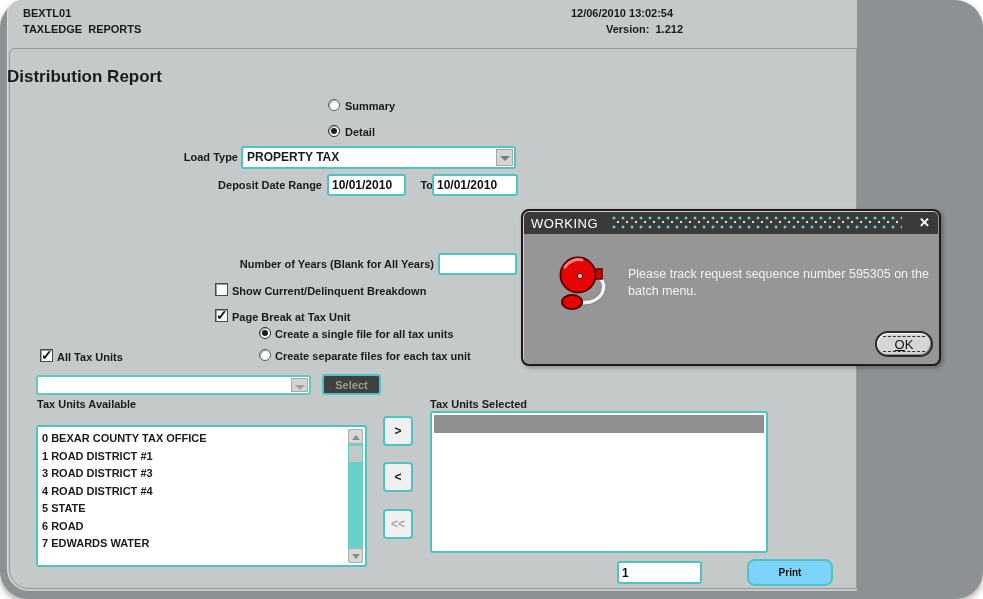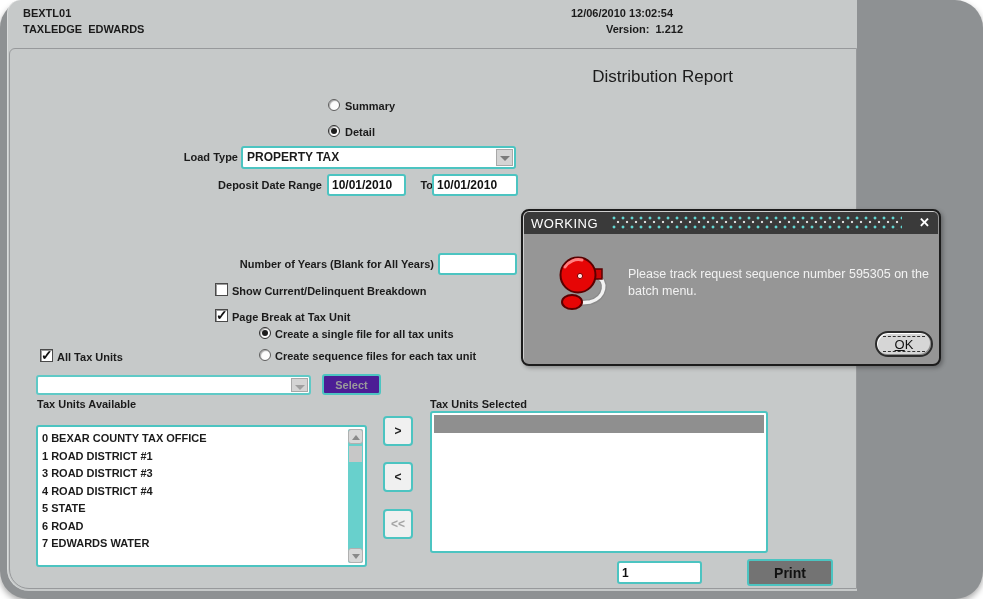--- a/index.html
+++ b/index.html
@@ -17,21 +17,21 @@
 
   .hdr-text { position:absolute; font-size:11px; font-weight:bold; white-space:pre; }
 
   .content-frame { position:absolute; left:2px; right:0; top:48px; bottom:2px;
                    border:1px solid #97999b; border-radius:6px 0 0 20px; }
 
   .abs { position:absolute; }
   .lbl { font-size:11px; font-weight:bold; white-space:pre; }
   .r-align { text-align:right; }
 
-  .page-title { font-size:17px; font-weight:normal; text-align:right; }
+  .page-title { font-size:17px; font-weight:bold; text-align:left; }
 
   
   .fld { background:#ffffff; border:2px solid #4cc4c1; border-radius:3px;
          font-family:"Liberation Sans", sans-serif; font-size:12px; font-weight:bold;
          color:#111; padding:0 3px; outline:none; }
 
   
   .dropdown { background:#ffffff; border:2px solid #4cc4c1; border-radius:3px; }
   .dd-value { position:absolute; left:4px; top:2px; font-size:12px; font-weight:bold; }
   .dd-btn { position:absolute; right:1px; top:1px; bottom:1px; width:17px;
@@ -49,24 +49,24 @@
   .radio { width:12px; height:12px; background:#fdfdfd; border:1px solid #5c5c5c;
            border-radius:50%; box-shadow:inset 1px 1px 1px #a8a8a8; position:absolute; }
   .radio.on { border-color:#2e2e2e; }
   .radio.on::after { content:""; position:absolute; left:2px; top:2px; width:6px; height:6px;
            border-radius:50%; background:#1d1d1d; }
 
   
   .btn { display:flex; align-items:center; justify-content:center;
          border:2px solid #4cc4c1; border-radius:3px; font-weight:bold;
          font-family:"Liberation Sans", sans-serif; cursor:default; }
-  .btn-select { background:#4c1d95; color:#9a9a9a; font-size:11px; }
+  .btn-select { background:#404040; color:#9a9a9a; font-size:11px; }
   .btn-move { background:#f0f0f0; color:#222; font-size:12px; border-radius:4px; }
   .btn-move.disabled { color:#a5a5a5; }
-  .btn-print { background:#737373; color:#111; font-size:14px; }
+  .btn-print { background:#7dd3fc; color:#111; font-size:10px;border-radius:8px; }
 
   
   .listbox { background:#ffffff; border:2px solid #4cc4c1; border-radius:3px; }
   .list-item { font-size:11px; font-weight:bold; padding-left:4px; line-height:17.5px;
                white-space:pre; }
   .sel-row { position:absolute; left:2px; right:2px; top:2px; height:18px; background:#8f8f8f; }
 
   
   .sbar { position:absolute; top:2px; bottom:2px; right:2px; width:15px;
           background:#68d0cc; border-radius:2px; }
@@ -110,21 +110,21 @@
 </style>
 </head>
 <body>
 
 <div class="canvas">
   <div class="outer-window"></div>
 
   <div class="main-panel">
 
     <div class="hdr-text" style="left:16px; top:7px;">BEXTL01</div>
-    <div class="hdr-text" style="left:16px; top:23px;">TAXLEDGE  EDWARDS</div>
+    <div class="hdr-text" style="left:16px; top:23px;">TAXLEDGE  REPORTS</div>
     <div class="hdr-text" style="left:485px; top:7px; width:260px; text-align:center;">12/06/2010 13:02:54</div>
     <div class="hdr-text" style="left:520px; top:23px; width:235px; text-align:center;"><span>Version:</span>&nbsp; <span>1.212</span></div>
 
     <div class="content-frame"></div>
 
     <div class="abs page-title" style="left:0; top:67px; width:726px;">Distribution Report</div>
 
     <span class="radio" style="left:321px; top:99px;"></span>
     <div class="abs lbl" style="left:338px; top:100px;">Summary</div>
     <span class="radio on" style="left:321px; top:125px;"></span>
@@ -146,21 +146,21 @@
 
     <span class="checkbox" style="left:208px; top:283px;"></span>
     <div class="abs lbl" style="left:225px; top:285px;">Show Current/Delinquent Breakdown</div>
 
     <span class="checkbox on" style="left:208px; top:309px;"></span>
     <div class="abs lbl" style="left:225px; top:311px;">Page Break at Tax Unit</div>
 
     <span class="radio on" style="left:252px; top:327px;"></span>
     <div class="abs lbl" style="left:268px; top:328px;">Create a single file for all tax units</div>
     <span class="radio" style="left:252px; top:349px;"></span>
-    <div class="abs lbl" style="left:268px; top:350px;">Create sequence files for each tax unit</div>
+    <div class="abs lbl" style="left:268px; top:350px;">Create separate files for each tax unit</div>
 
     <span class="checkbox on" style="left:33px; top:349px;"></span>
     <div class="abs lbl" style="left:50px; top:351px;">All Tax Units</div>
 
     <div class="abs dropdown" style="left:29px; top:375px; width:275px; height:20px; border-color:#5fc9c6;">
       <span class="dd-value" style="top:1px;"></span>
       <span class="dd-btn dim"></span>
     </div>
     <div class="abs btn btn-select" style="left:315px; top:374px; width:59px; height:21px;">Select</div>
 

